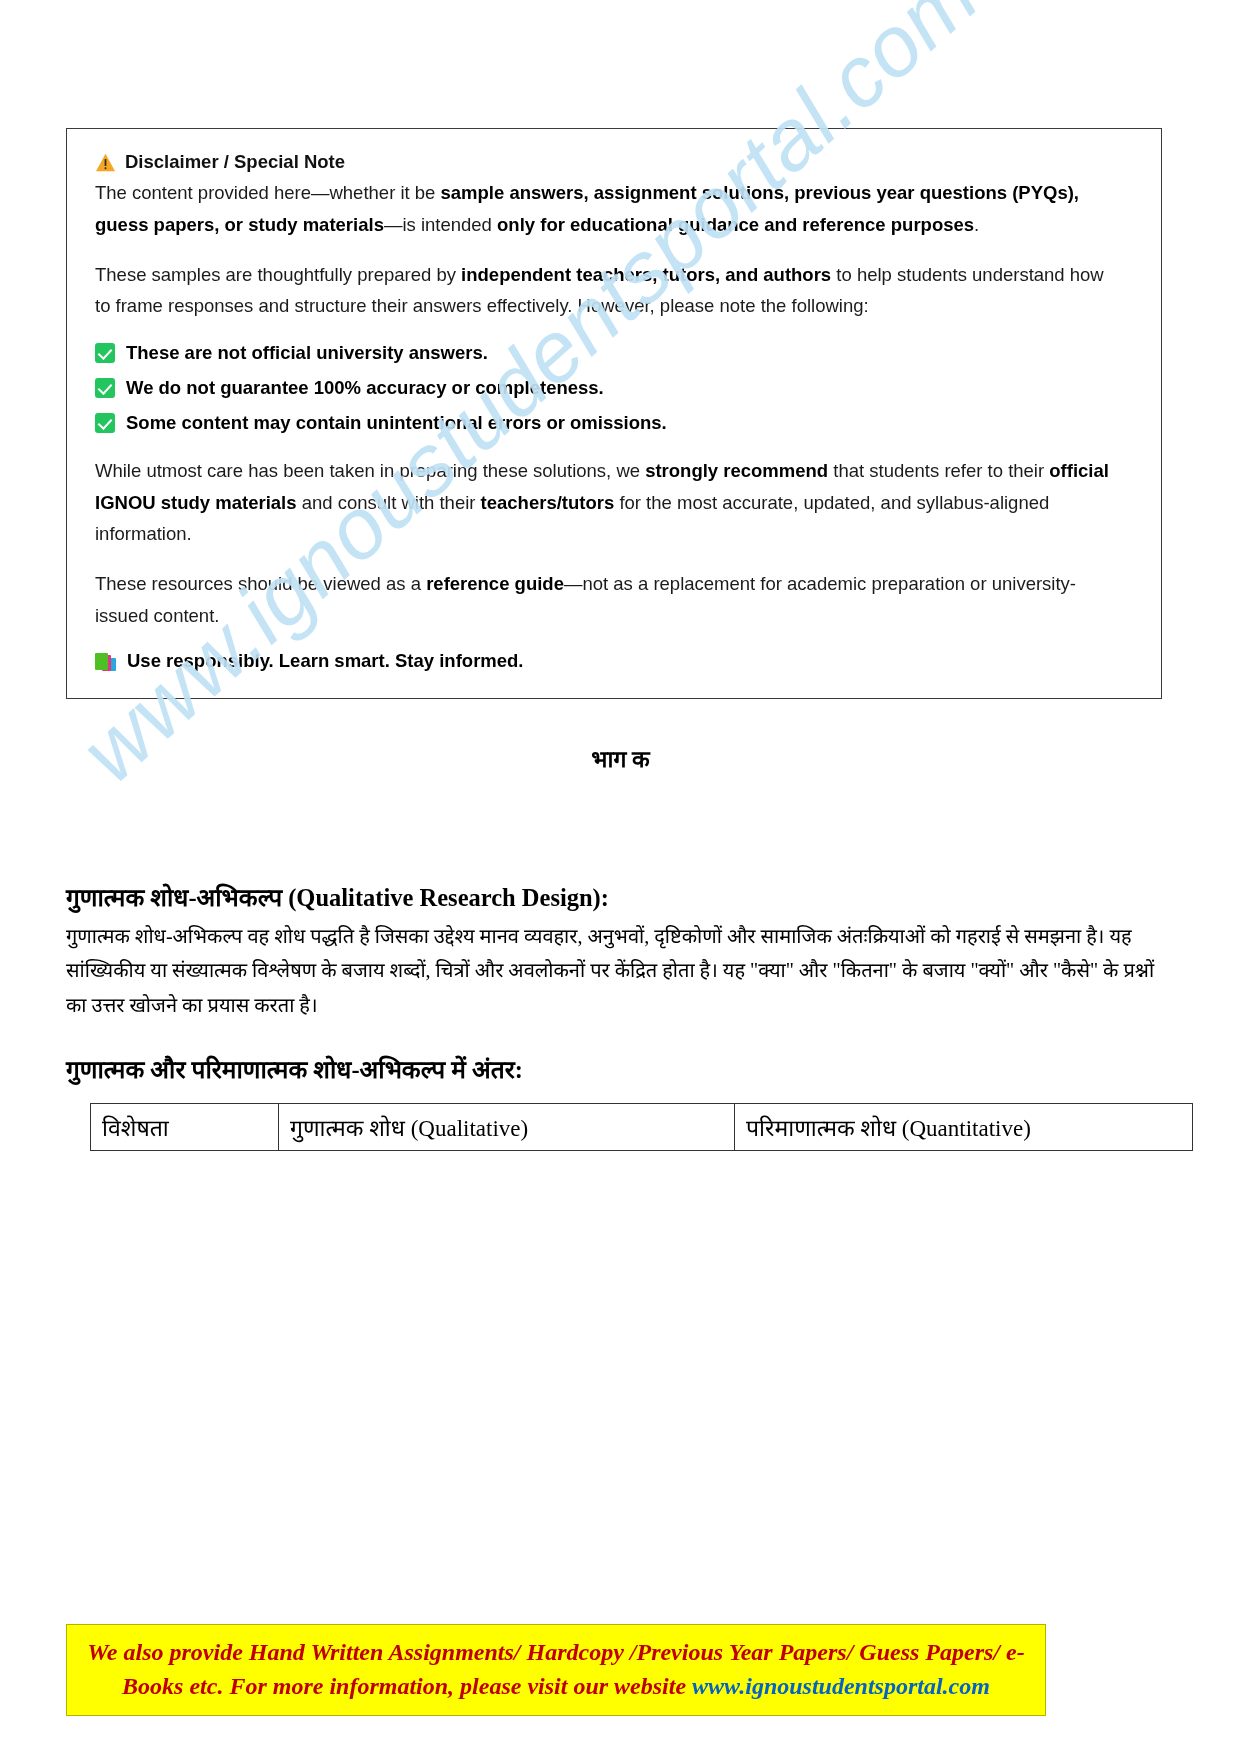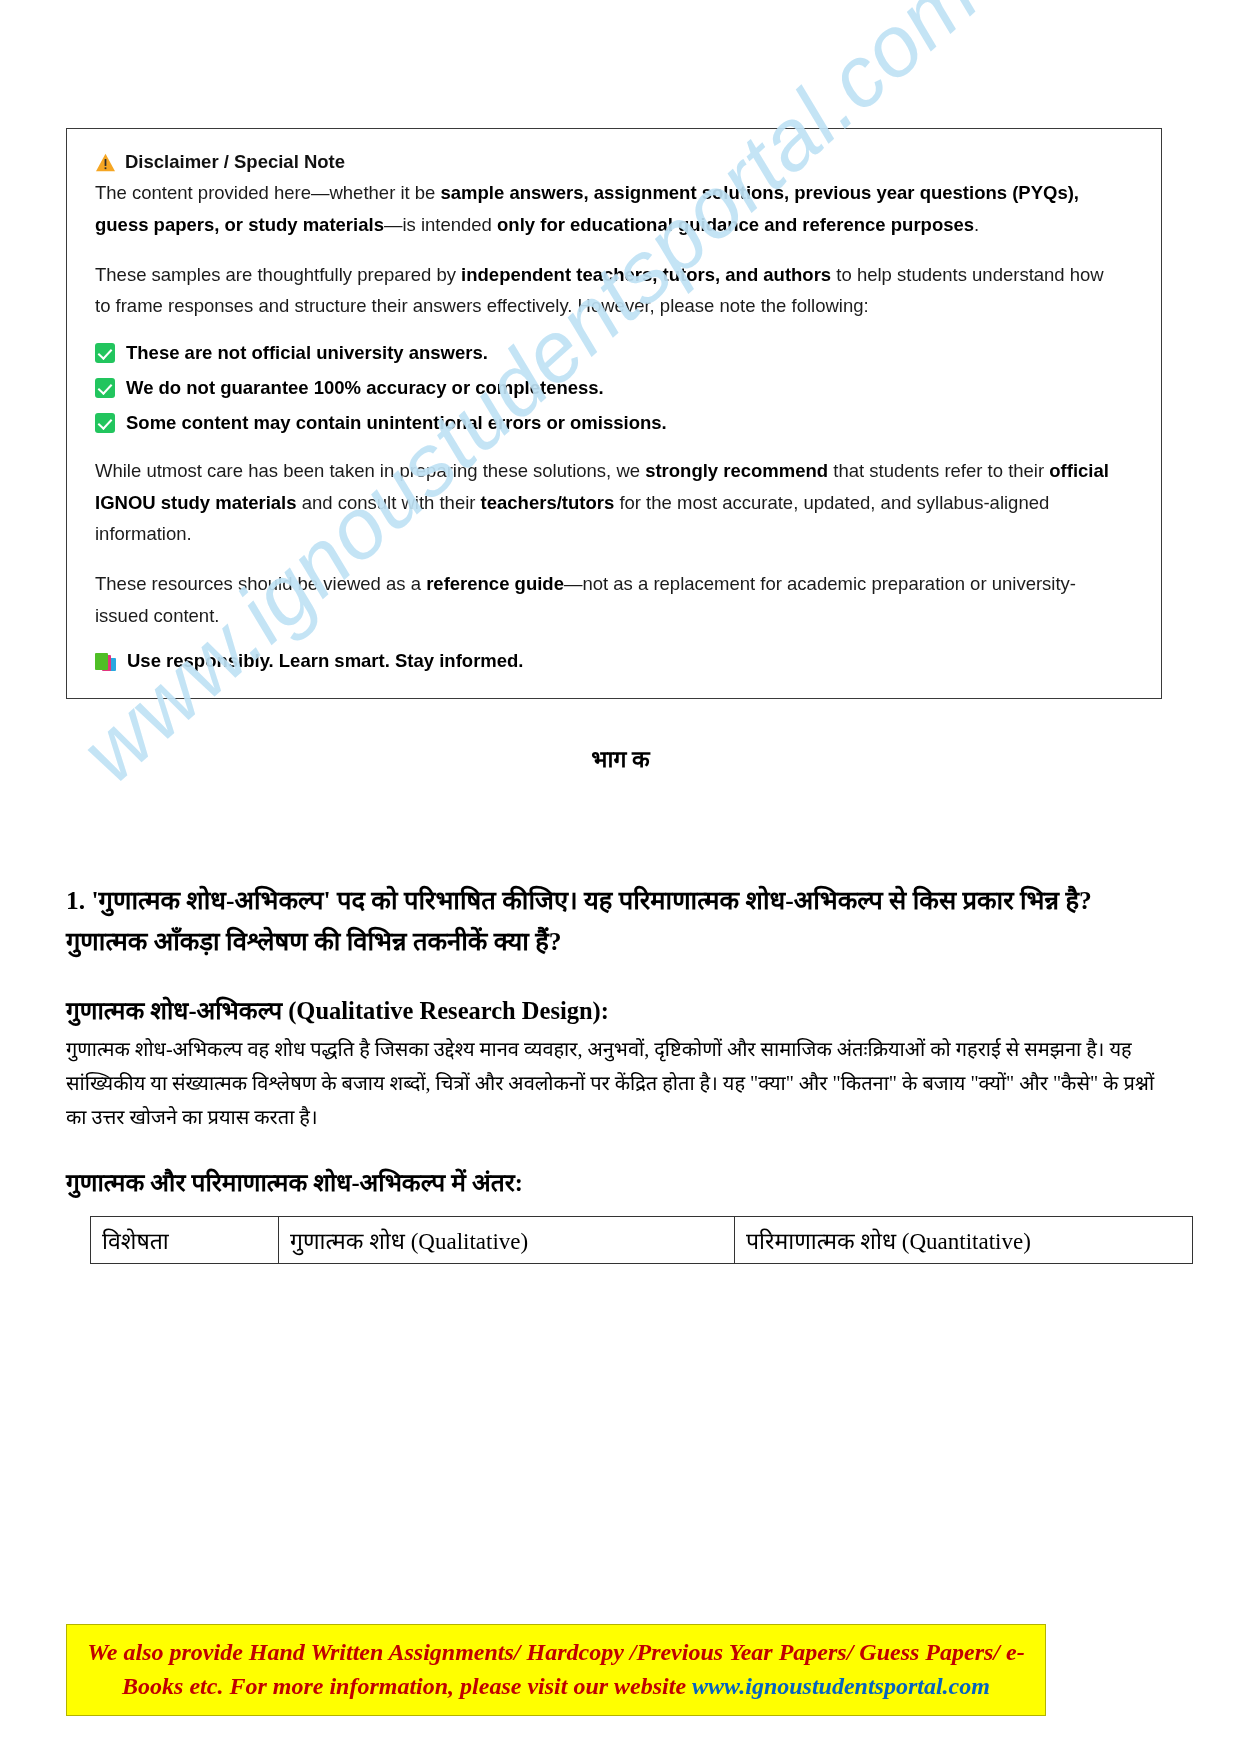--- a/index.html
+++ b/index.html
@@ -286,21 +286,20 @@
           <i class="bk-pink"></i>
           <i class="bk-green"></i>
       </span>
       <span>Use responsibly. Learn smart. Stay informed.</span>
     </div>
   </div>
 
   <div class="part-heading">भाग क</div>
 
   <div class="qblock">
-    <p class="q-text">1. 'गुणात्मक शोध-अभिकल्प' पद को परिभाषित कीजिए। यह परिमाणात्मक शोध-अभिकल्प से किस प्रकार भिन्न है? गुणात्मक आँकड़ा विश्लेषण की विभिन्न तकनीकें क्या हैं?</p>
     <p class="sub-head">गुणात्मक शोध-अभिकल्प (Qualitative Research Design):</p>
     <p class="body-p">गुणात्मक शोध-अभिकल्प वह शोध पद्धति है जिसका उद्देश्य मानव व्यवहार, अनुभवों, दृष्टिकोणों और सामाजिक अंतःक्रियाओं को गहराई से समझना है। यह सांख्यिकीय या संख्यात्मक विश्लेषण के बजाय शब्दों, चित्रों और अवलोकनों पर केंद्रित होता है। यह "क्या" और "कितना" के बजाय "क्यों" और "कैसे" के प्रश्नों का उत्तर खोजने का प्रयास करता है।</p>
     <p class="sub-head2">गुणात्मक और परिमाणात्मक शोध-अभिकल्प में अंतर:</p>
 
     <table class="cmp">
       <colgroup>
         <col class="col-a">
           <col class="col-b">
           <col class="col-c">
       </colgroup>

